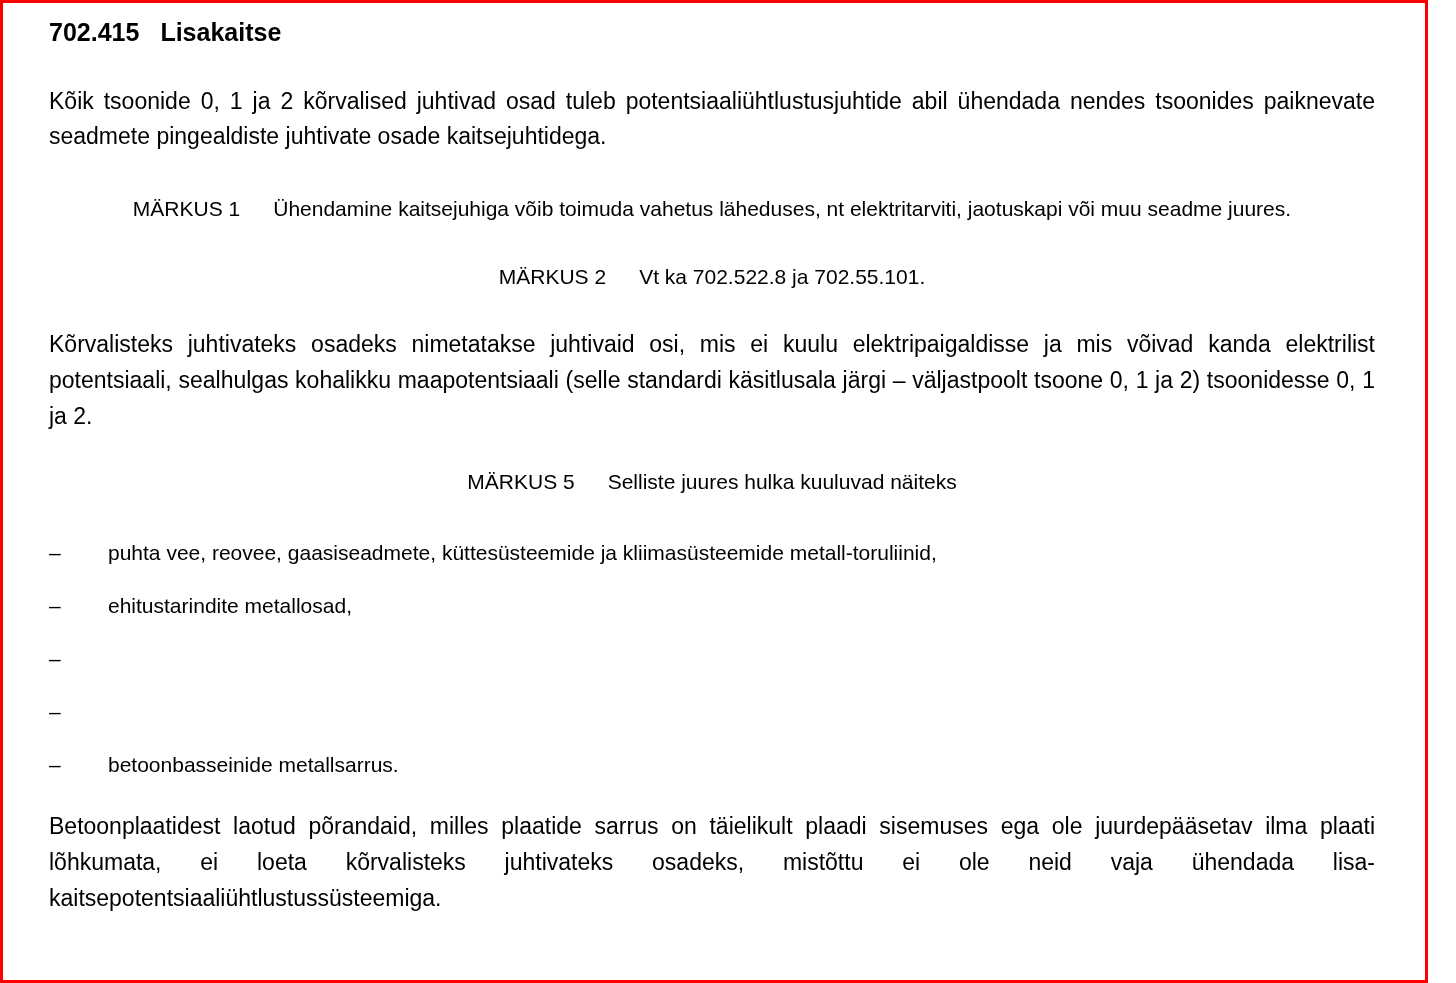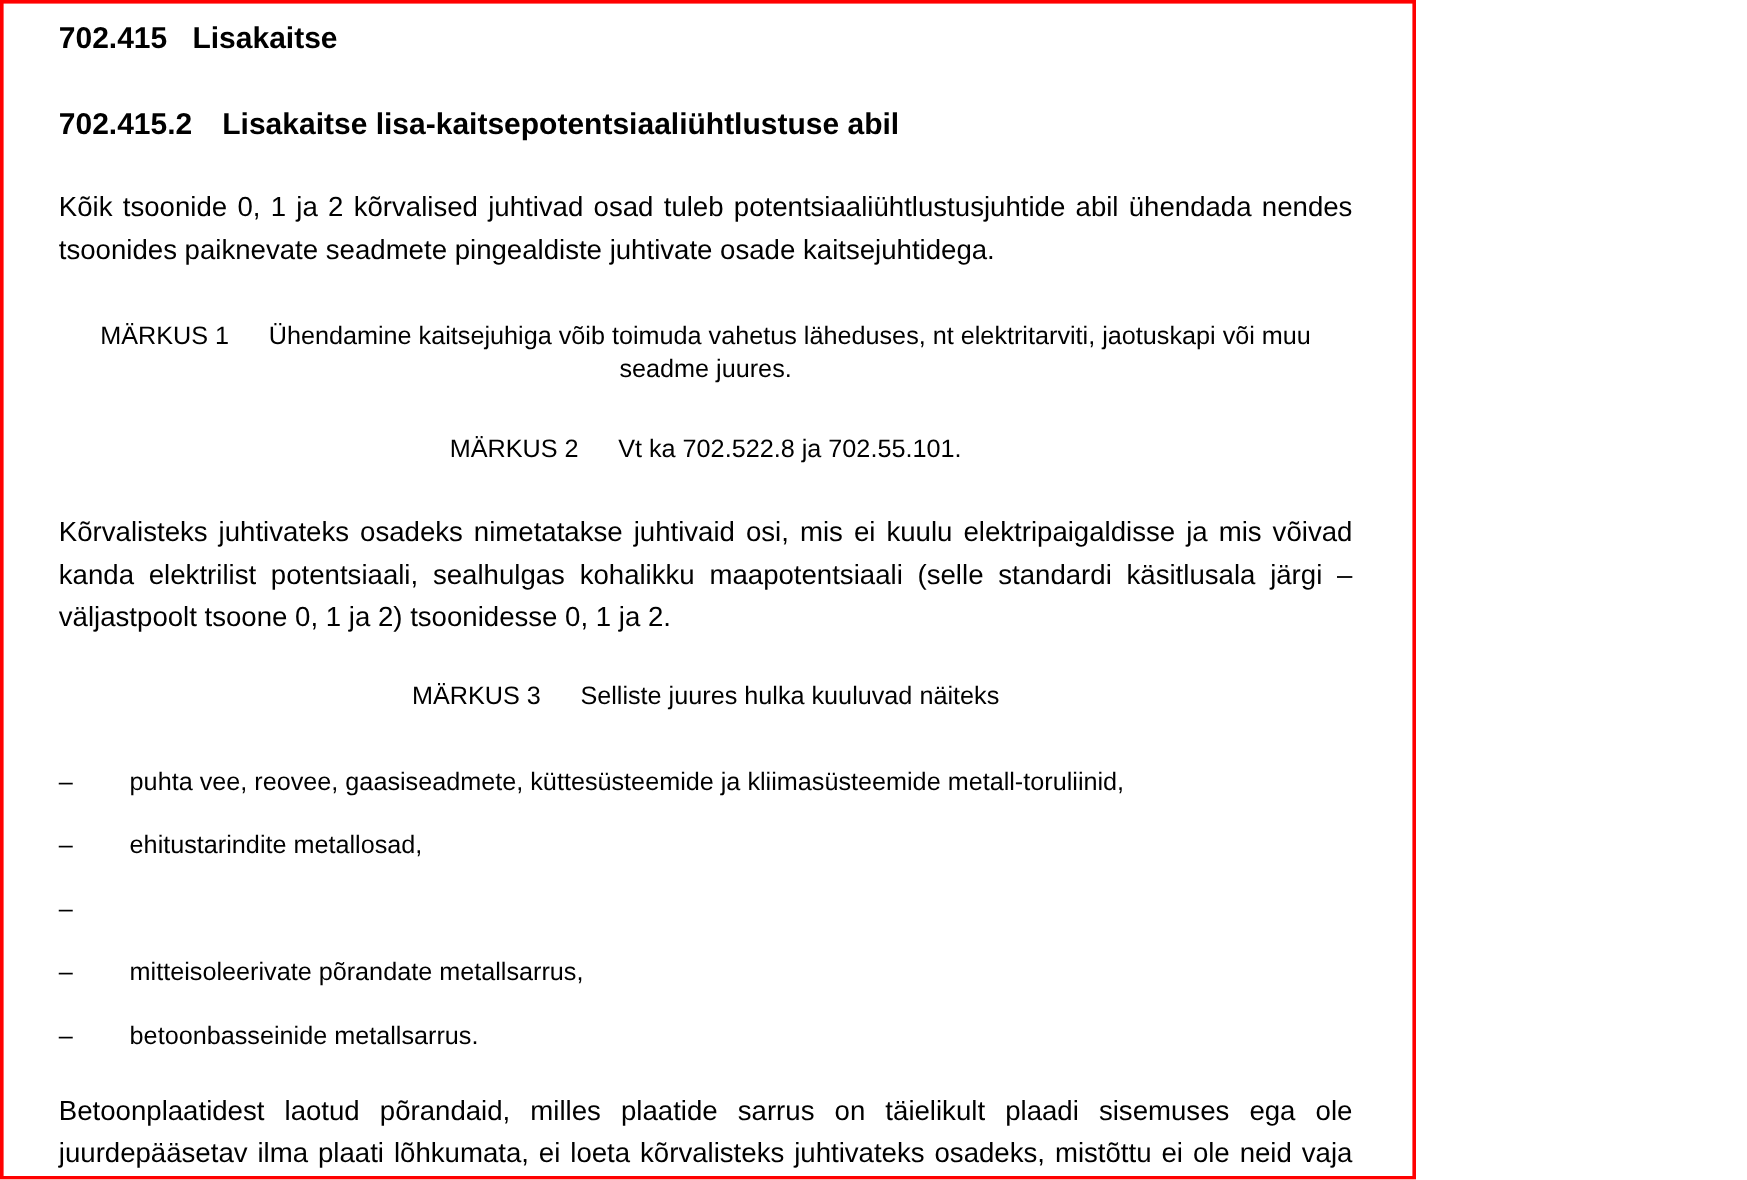--- a/index.html
+++ b/index.html
@@ -2,21 +2,21 @@
 <html><head>
 <meta charset="utf-8">
 <style>
   html, body {
     margin: 0;
     padding: 0;
     background: #ffffff;
   }
   .page {
     box-sizing: border-box;
-    width: 1180px;
+    width: 1428px;
     height: 983px;
     border: 3px solid #ff0000;
     background: #ffffff;
     overflow: hidden;
     font-family: "Liberation Sans", "DejaVu Sans", sans-serif;
     color: #000000;
   }
   .content {
     box-sizing: border-box;
     padding: 16px 50px 0 46px;
@@ -73,56 +73,52 @@
 </head>
 <body>
 
 <div class="page">
   <div class="content">
 
     <div class="h1">
       <span class="sec-num">702.415</span><span>Lisakaitse</span>
     </div>
 
-    <div class="h2">
-      <span class="sec-num-2">702.415.2</span><span>Lisakaitse lisa-kaitsepotentsiaaliühtlustuse abil</span>
-    </div>
 
 
     <div class="body-para">Kõik tsoonide 0, 1 ja 2 kõrvalised juhtivad osad tuleb potentsiaaliühtlustusjuhtide abil ühendada nendes tsoonides paiknevate seadmete pingealdiste juhtivate osade kaitsejuhtidega.</div>
 
     <div class="note">
       <span class="note-label">MÄRKUS 1</span><span>Ühendamine kaitsejuhiga võib toimuda vahetus läheduses, nt elektritarviti, jaotuskapi või muu seadme juures.</span>
     </div>
 
     <div class="note">
       <span class="note-label">MÄRKUS 2</span><span>Vt ka </span><span class="bold-ref">702.522.8</span><span> ja </span><span class="bold-ref">702.55.101</span><span>.</span>
     </div>
 
     <div class="body-para">Kõrvalisteks juhtivateks osadeks nimetatakse juhtivaid osi, mis ei kuulu elektripaigaldisse ja mis võivad kanda elektrilist potentsiaali, sealhulgas kohalikku maapotentsiaali (selle standardi käsitlusala järgi – väljastpoolt tsoone 0, 1 ja 2) tsoonidesse 0, 1 ja 2.</div>
 
     <div class="note note-3">
-      <span class="note-label">MÄRKUS 3</span><span>Selliste juures hulka kuuluvad näiteks</span>
+      <span class="note-label">MÄRKUS 5</span><span>Selliste juures hulka kuuluvad näiteks</span>
     </div>
 
     <div class="list">
       <div class="list-item">
         <span class="list-dash">–</span>
           <span>puhta vee, reovee, gaasiseadmete, küttesüsteemide ja kliimasüsteemide metall-toruliinid,</span>
       </div>
       <div class="list-item">
         <span class="list-dash">–</span>
           <span>ehitustarindite metallosad,</span>
       </div>
       <div class="list-item">
         <span class="list-dash">–</span>
       </div>
       <div class="list-item">
         <span class="list-dash">–</span>
-          <span>mitteisoleerivate põrandate metallsarrus,</span>
       </div>
       <div class="list-item">
         <span class="list-dash">–</span>
           <span>betoonbasseinide metallsarrus.</span>
       </div>
     </div>
 
     <div class="body-para closing-para">Betoonplaatidest laotud põrandaid, milles plaatide sarrus on täielikult plaadi sisemuses ega ole juurdepääsetav ilma plaati lõhkumata, ei loeta kõrvalisteks juhtivateks osadeks, mistõttu ei ole neid vaja ühendada lisa-kaitsepotentsiaaliühtlustussüsteemiga.</div>
 
   </div>

